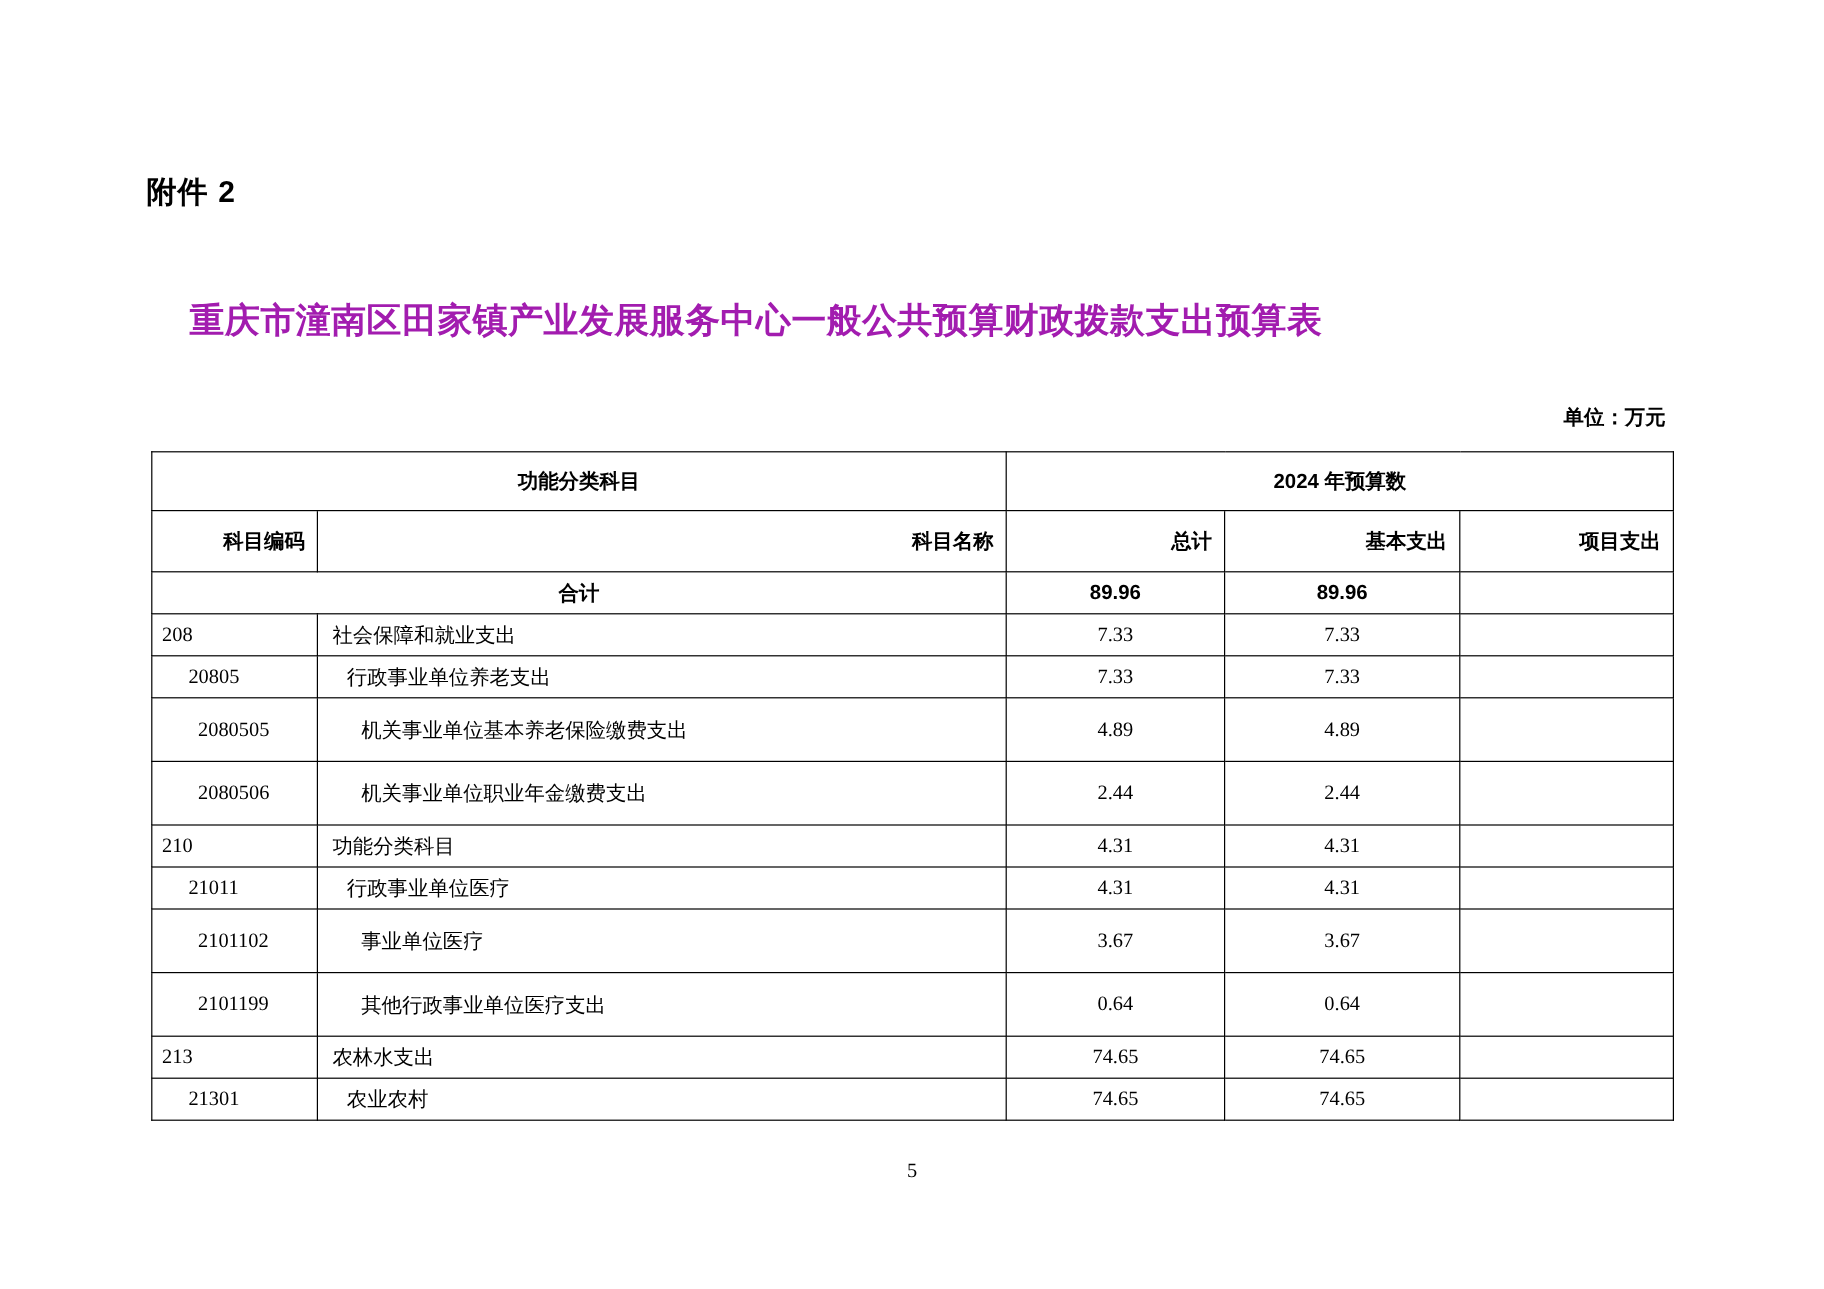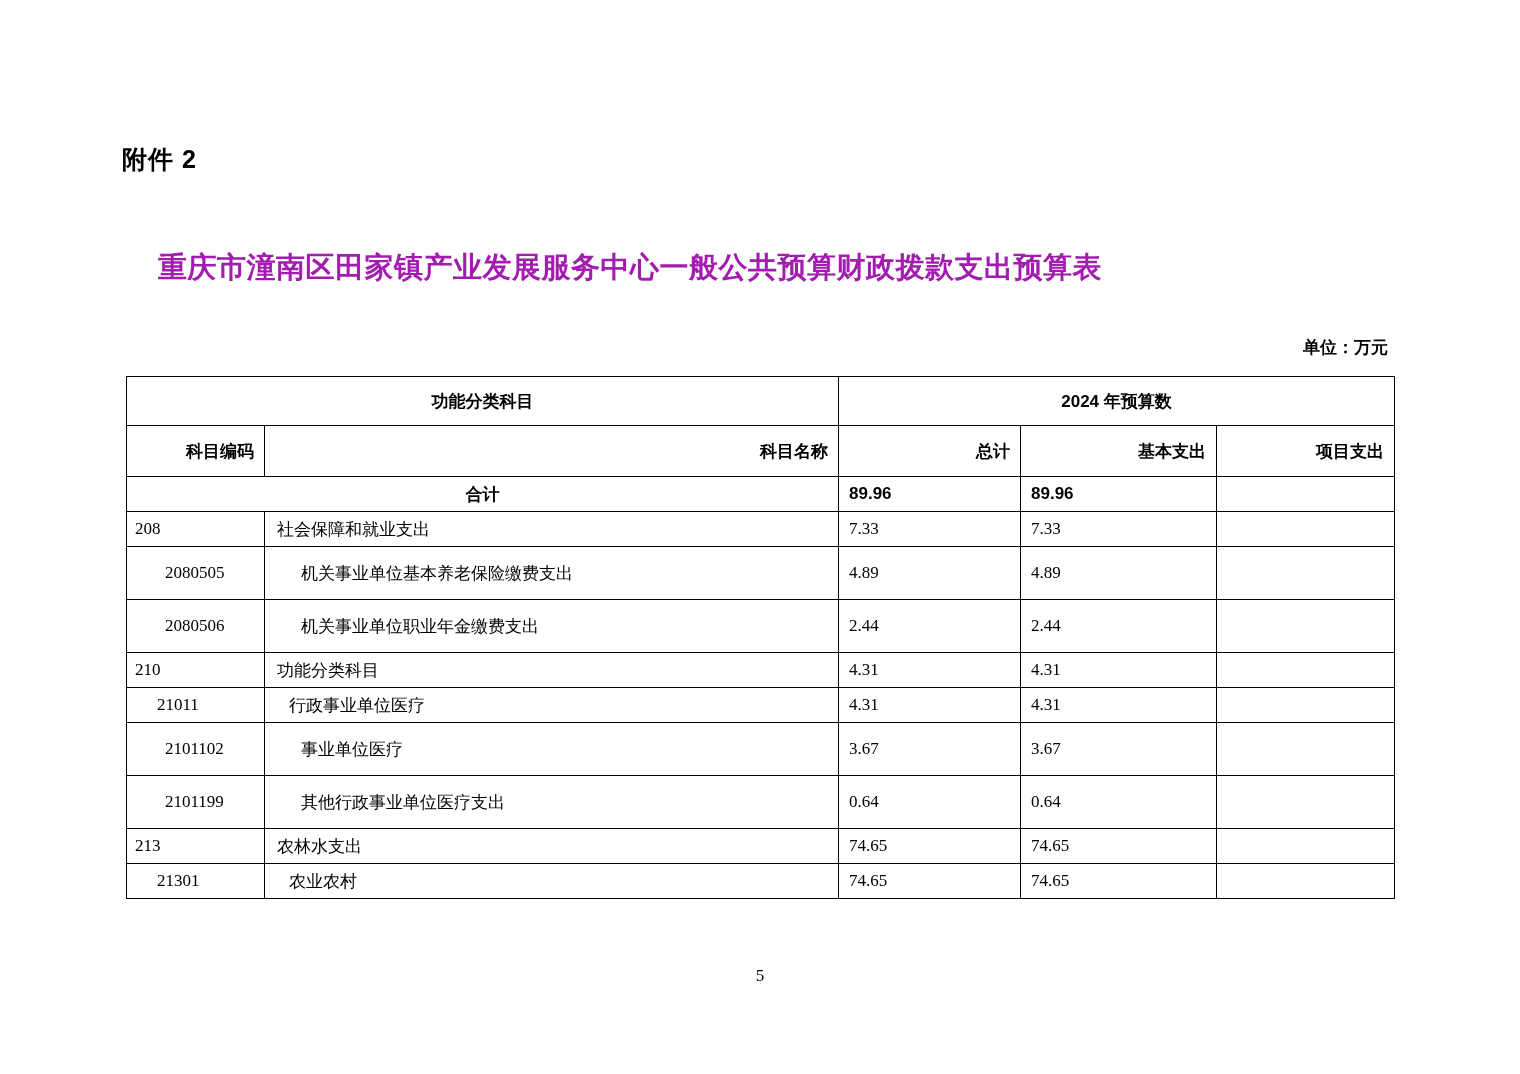--- a/index.html
+++ b/index.html
@@ -90,21 +90,21 @@
   .c-code {
     font-family: "Liberation Serif", serif;
     text-align: left;
   }
   .c-name {
     font-family: "Liberation Sans", sans-serif;
     text-align: left;
     font-size: 17px;
   }
   .c-num {
-    text-align: left;
+    text-align: center;
     font-family: "Liberation Serif", serif;
     font-size: 17px;
     padding-right: 16px;
   }
   .center {
     text-align: center;
   }
   .lvl1 .c-code { padding-left: 8px; }
   .lvl2 .c-code { padding-left: 30px; }
   .lvl3 .c-code { padding-left: 38px; }
@@ -161,20 +161,27 @@
         <td class="c-num">89.96</td>
         <td class="c-num"></td>
       </tr>
       <tr class="lvl1 r-short">
         <td class="c-code">208</td>
         <td class="c-name">社会保障和就业支出</td>
         <td class="c-num">7.33</td>
         <td class="c-num">7.33</td>
         <td class="c-num"></td>
       </tr>
+      <tr class="lvl2 r-short">
+        <td class="c-code">20805</td>
+        <td class="c-name">行政事业单位养老支出</td>
+        <td class="c-num">7.33</td>
+        <td class="c-num">7.33</td>
+        <td class="c-num"></td>
+      </tr>
       <tr class="lvl3 r-tall">
         <td class="c-code">2080505</td>
         <td class="c-name">机关事业单位基本养老保险缴费支出</td>
         <td class="c-num">4.89</td>
         <td class="c-num">4.89</td>
         <td class="c-num"></td>
       </tr>
       <tr class="lvl3 r-tall">
         <td class="c-code">2080506</td>
         <td class="c-name">机关事业单位职业年金缴费支出</td>

